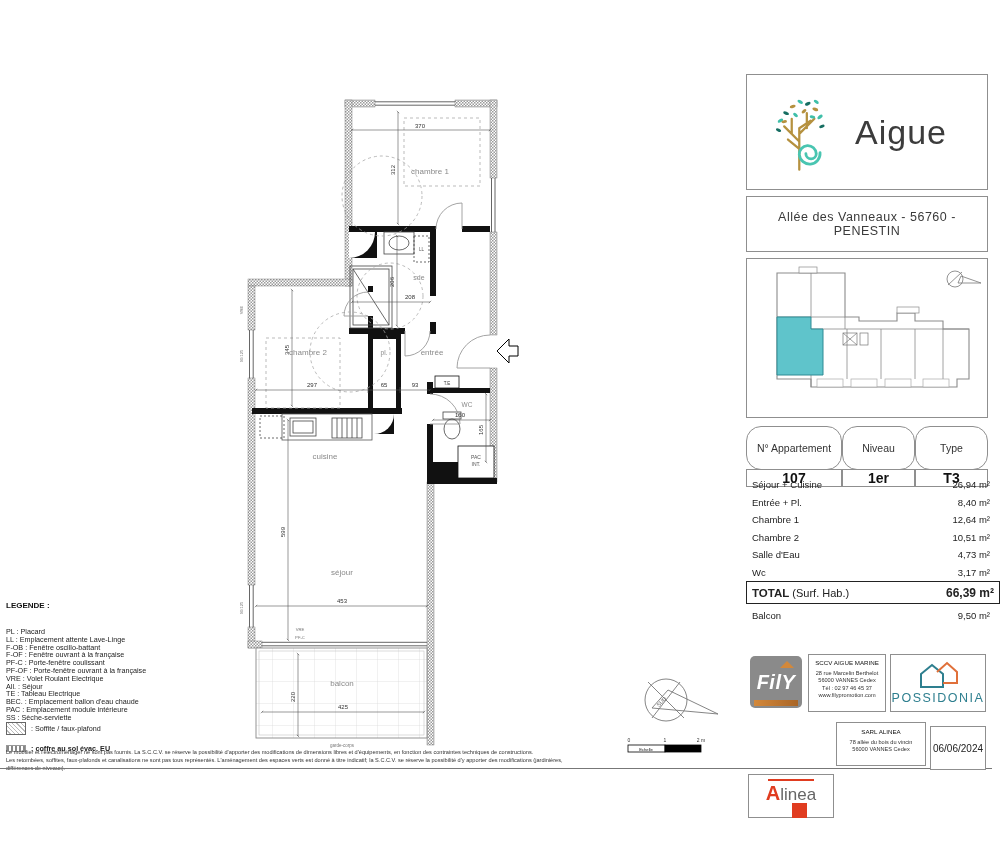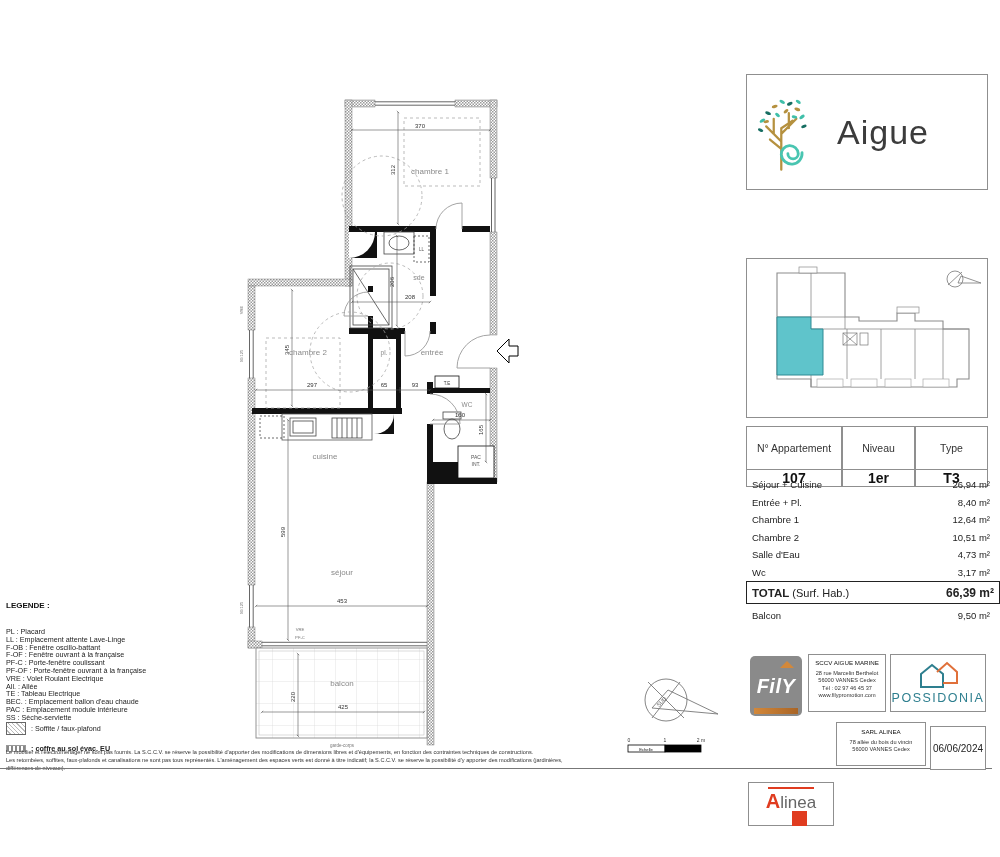--- a/index.html
+++ b/index.html
@@ -5,21 +5,21 @@
   html,body{margin:0;padding:0;background:#fff;}
   .page{position:relative;width:1000px;height:857px;background:#fff;
         font-family:"Liberation Sans",sans-serif;color:#222;overflow:hidden;}
   .abs{position:absolute;box-sizing:border-box;}
   .box{position:absolute;box-sizing:border-box;border:1px solid #8f8f8f;background:#fff;}
   
   .brandname{font-size:34px;line-height:36px;color:#3c3c3c;letter-spacing:1px;}
   .addr{font-size:12.5px;color:#3a3a3a;letter-spacing:.5px;text-align:center;}
   .apt-grid{display:grid;grid-template-columns:96px 1fr 1fr;height:100%;}
   .apt-cell{border:1px solid #8f8f8f;display:flex;align-items:center;justify-content:center;}
-  .apt-head{font-size:10.5px;color:#333;}
+  .apt-head{font-size:10.5px;color:#333;border-radius:15px;}
   .apt-val{font-size:14px;font-weight:bold;color:#111;}
   .area-row{position:absolute;left:748px;width:238px;height:17px;display:flex;
             justify-content:space-between;align-items:center;font-size:9.5px;color:#222;padding:0 4px;}
   .total-box{position:absolute;left:746px;width:242px;height:21px;border:1.5px solid #222;
              display:flex;justify-content:space-between;align-items:center;padding:0 5px;background:#fff;}
   .total-l{font-size:11px;}
   .total-l b{font-size:11.5px;}
   .total-v{font-size:12px;font-weight:bold;}
   
   .lg-title{font-size:8px;font-weight:bold;color:#111;}
@@ -242,21 +242,21 @@
   <div class="abs" style="left:6px;top:601px;width:236px">
     <div class="lg-title">LEGENDE :</div>
     <div style="margin-top:18px">
       <div class="lg-item">PL : Placard</div>
       <div class="lg-item">LL : Emplacement attente Lave-Linge</div>
       <div class="lg-item">F-OB : Fenêtre oscillo-battant</div>
       <div class="lg-item">F-OF : Fenêtre ouvrant à la française</div>
       <div class="lg-item">PF-C : Porte-fenêtre coulissant</div>
       <div class="lg-item">PF-OF : Porte-fenêtre ouvrant à la française</div>
       <div class="lg-item">VRE : Volet Roulant Electrique</div>
-      <div class="lg-item">All. : Allée</div>
+      <div class="lg-item">All. : Séjour</div>
       <div class="lg-item">TE : Tableau Electrique</div>
       <div class="lg-item">BEC. : Emplacement ballon d'eau chaude</div>
       <div class="lg-item">PAC : Emplacement module intérieure</div>
       <div class="lg-item">SS : Sèche-serviette</div>
     </div>
     <div class="lg-row" style="margin-top:0">
       <span class="sw-hatch"></span>
       <span>: Soffite / faux-plafond</span>
     </div>
     <div class="lg-row" style="margin-top:9px;font-weight:bold">
@@ -265,21 +265,21 @@
     </div>
   </div>
 
   <div class="abs disc" style="left:6px;top:748px;width:560px">
     <div>Le mobilier et l'électroménager ne sont pas fournis. La S.C.C.V. se réserve la possibilité d'apporter des modifications de dimensions libres et d'équipements, en fonction des contraintes techniques de constructions.</div>
     <div>Les retombées, soffites, faux-plafonds et canalisations ne sont pas tous représentés. L'aménagement des espaces verts est donné à titre indicatif; la S.C.C.V. se réserve la possibilité d'y apporter des modifications (jardinières, différences de niveaux).</div>
   </div>
 
   <div class="frame-bottom"></div>
 
-  <div class="box" style="left:746px;top:74px;width:242px;height:116px;display:flex;align-items:center;padding:6px">
+  <div class="box" style="left:746px;top:74px;width:242px;height:116px;display:flex;align-items:center;padding:24px">
     <svg width="66" height="84" viewBox="0 0 70 88">
       <g stroke="#b5913f" stroke-width="2.4" fill="none" stroke-linecap="round">
         <path d="M30,84 V40 M30,54 L14,38 M30,46 L46,30 M30,62 L18,52 M22,46 L22,30 M38,40 V24 M30,40 L42,32"></path>
       </g>
       <g stroke="none">
         <ellipse cx="10" cy="32" rx="3.2" ry="1.7" fill="#3fbfa9" transform="rotate(-30 10 32)"></ellipse>
         <ellipse cx="16" cy="24" rx="3.2" ry="1.7" fill="#176e62" transform="rotate(20 16 24)"></ellipse>
         <ellipse cx="23" cy="17" rx="3.2" ry="1.7" fill="#b5913f" transform="rotate(-15 23 17)"></ellipse>
         <ellipse cx="31" cy="12" rx="3.2" ry="1.7" fill="#3fbfa9" transform="rotate(30 31 12)"></ellipse>
         <ellipse cx="39" cy="14" rx="3.2" ry="1.7" fill="#176e62" transform="rotate(-25 39 14)"></ellipse>
@@ -293,20 +293,23 @@
         <ellipse cx="14" cy="33" rx="3" ry="1.6" fill="#b5913f" transform="rotate(-10 14 33)"></ellipse>
         <ellipse cx="48" cy="12" rx="3" ry="1.6" fill="#3fbfa9" transform="rotate(35 48 12)"></ellipse>
       </g>
       <path d="M52,66 a11,11 0 1 1 -22,2 a9,9 0 1 1 18,-1 a5.5,5.5 0 1 1 -11,0" stroke="#49c5b1" stroke-width="3" fill="none" stroke-linecap="round"></path>
     </svg>
     <div style="margin-left:8px">
       <div class="brandname" style="margin-left:10px">Aigue</div>
     </div>
   </div>
 
+  <div class="box" style="left:746px;top:196px;width:242px;height:56px;display:flex;align-items:center;justify-content:center">
+    <div class="addr">Allée des Vanneaux - 56760 - PENESTIN</div>
+  </div>
 
   <div class="box" style="left:746px;top:258px;width:242px;height:160px">
     <svg width="240" height="158" viewBox="0 0 240 158">
       <g stroke="#8b8b8b" stroke-width="1.1" fill="#fff">
         <path d="M30,14 H98 V58 H112 V62 H150 V54 H168 V62 H196 V70 H222 V120 H210 V128 H64 V120 H30 Z"></path>
         <path d="M64,14 V58 M30,58 H98 M98,58 V70 M64,70 H222 M64,70 V128 M100,70 V120 M134,70 V120 M168,70 V120 M196,70 V120" fill="none" stroke-width="0.8"></path>
         <rect x="52" y="8" width="18" height="6" stroke-width="0.7"></rect>
         <rect x="150" y="48" width="22" height="6" stroke-width="0.7"></rect>
       </g>
       <g stroke="#aaa" stroke-width="0.7" fill="#fff">
@@ -370,21 +373,21 @@
   <div class="total-box" style="top:581px">
     <span class="total-l"><b>TOTAL</b><span> (Surf. Hab.)</span></span>
     <span class="total-v">66,39 m²</span>
   </div>
 
   <div class="area-row" style="top:607px">
     <span>Balcon</span>
     <span>9,50 m²</span>
   </div>
 
-  <div class="abs fily" style="left:750px;top:656px;width:52px;height:60px">
+  <div class="abs fily" style="left:750px;top:656px;width:52px;height:52px">
     <span class="t">FilY</span>
     <span class="roof"></span>
     <span class="strip"></span>
   </div>
   <div class="box ptxt" style="left:808px;top:654px;width:78px;height:58px;padding-top:4px">
     <div class="co">SCCV AIGUE MARINE</div>
     <div>28 rue Marcelin Berthelot</div>
     <div>56000 VANNES Cedex</div>
     <div>Tél : 02 97 46 45 37</div>
     <div>www.filypromotion.com</div>

